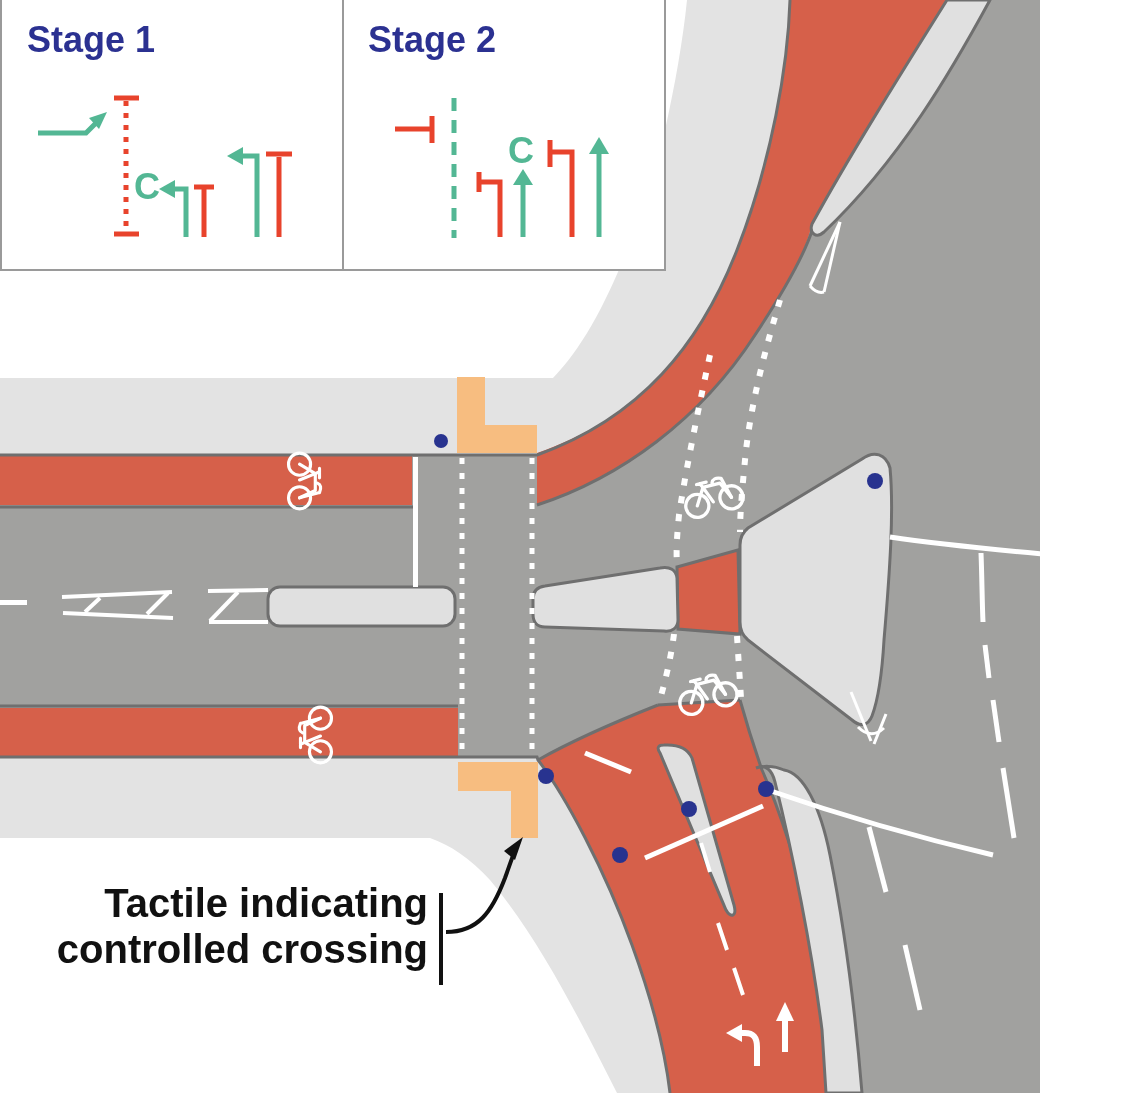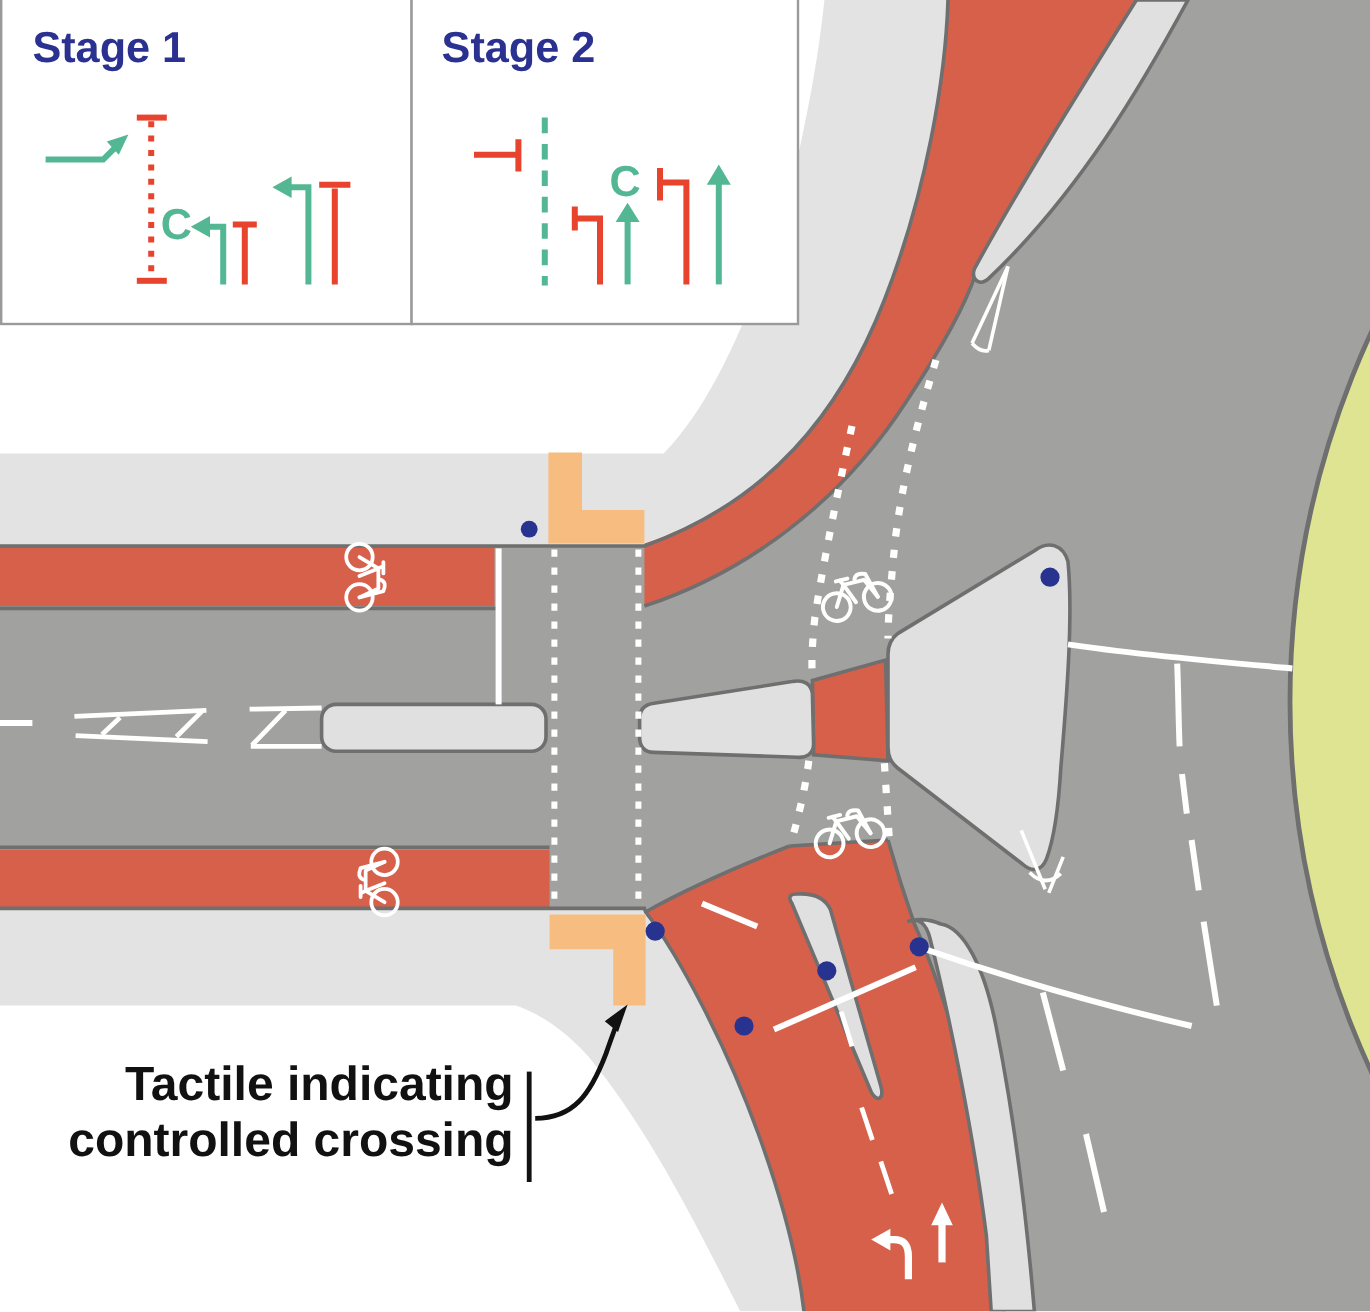--- a/index.html
+++ b/index.html
@@ -1,16 +1,16 @@
 <!DOCTYPE html>
 <html style="--color-page: #ffffff; --color-footway: #e3e3e3; --color-island: #e0e0e0; --color-road: #a1a19f; --color-border: #6f6f6f; --color-cycle_red: #d6604a; --color-tactile_orange: #f7bd80; --color-centre_yellow: #dfe493; --color-marking_white: #ffffff; --color-dot_blue: #28338f; --color-signal_navy: #2b3191; --color-signal_green: #53b794; --color-signal_red: #e8432c; --color-panel_border: #9a9a9a; --color-label_black: #111111;"><head>
 <meta charset="utf-8">
 <style>
   html,body{margin:0;padding:0;background:#fff;}
-  .page{position:relative;width:1142px;height:1093px;overflow:hidden;background:var(--color-page,#fff);
+  .page{position:relative;width:1040px;height:1093px;overflow:hidden;background:var(--color-page,#fff);
         font-family:"Liberation Sans",sans-serif;}
   svg{display:block}
   
   .fw  {fill:var(--color-footway)}
   .rd  {fill:var(--color-road)}
   .red {fill:var(--color-cycle_red)}
   .isl {fill:var(--color-island);stroke:var(--color-border);stroke-width:3}
   .tac {fill:var(--color-tactile_orange)}
   .yel {fill:var(--color-centre_yellow);stroke:var(--color-border);stroke-width:4}
   .bord{fill:none;stroke:var(--color-border);stroke-width:3}

